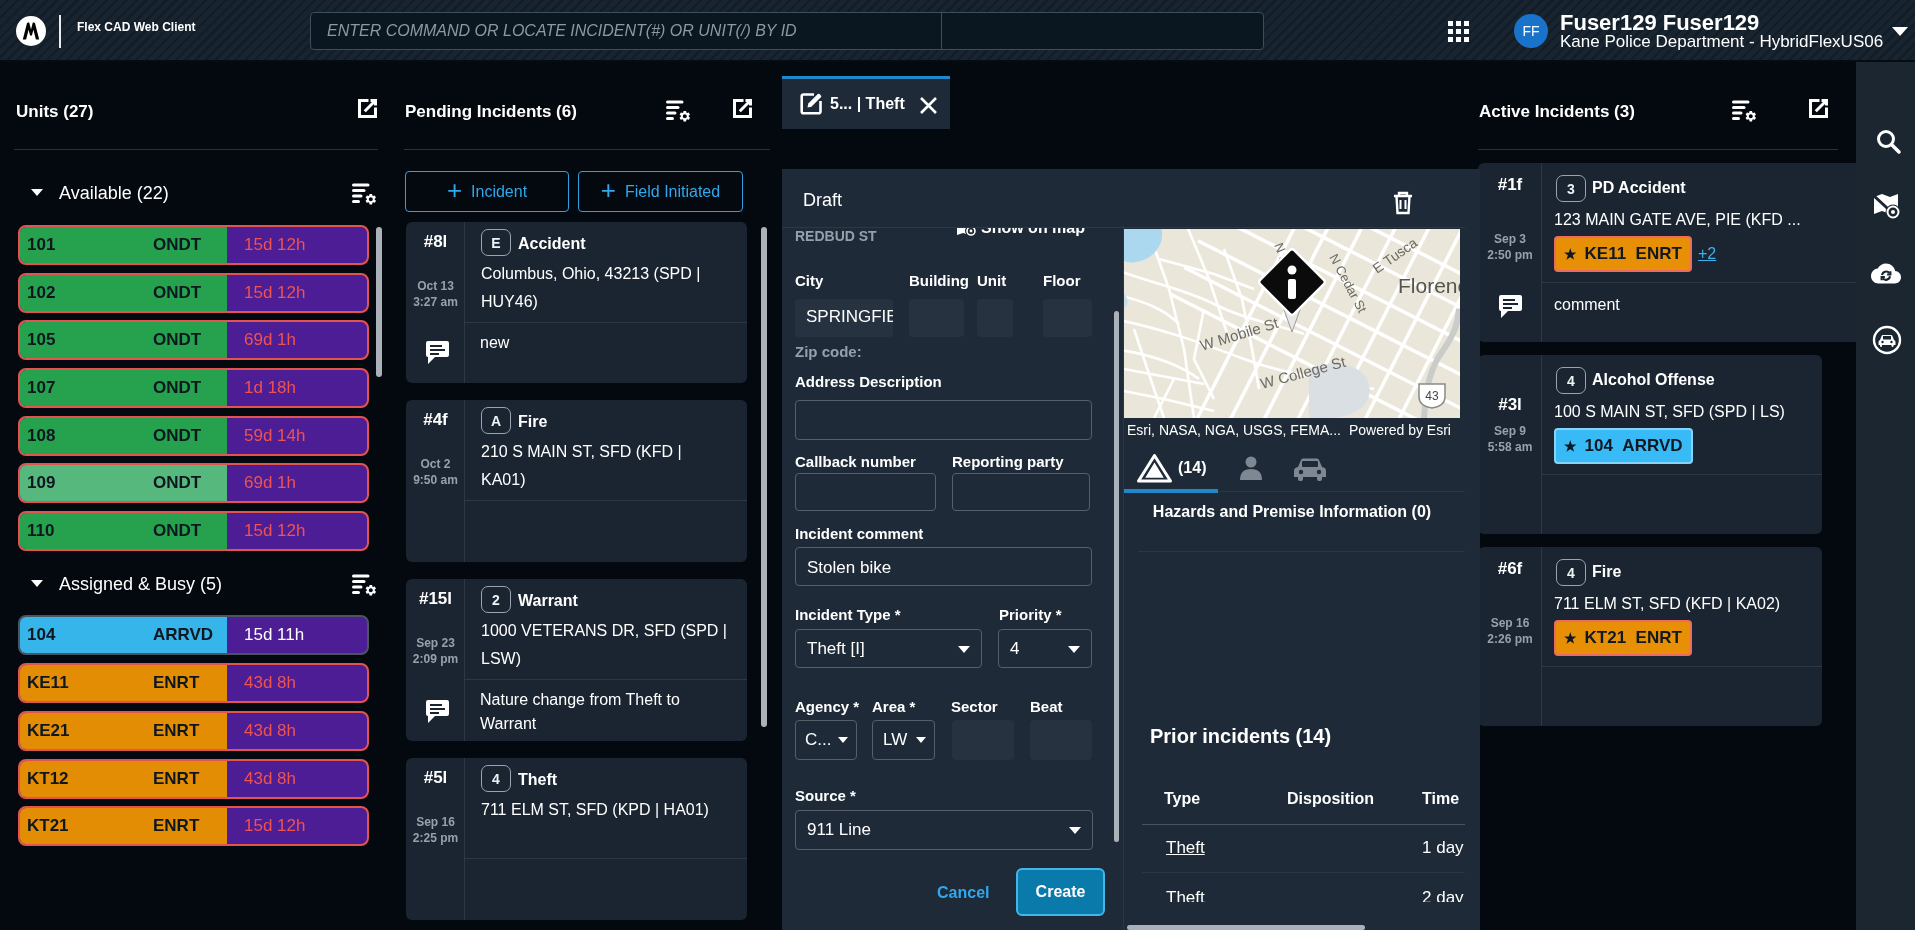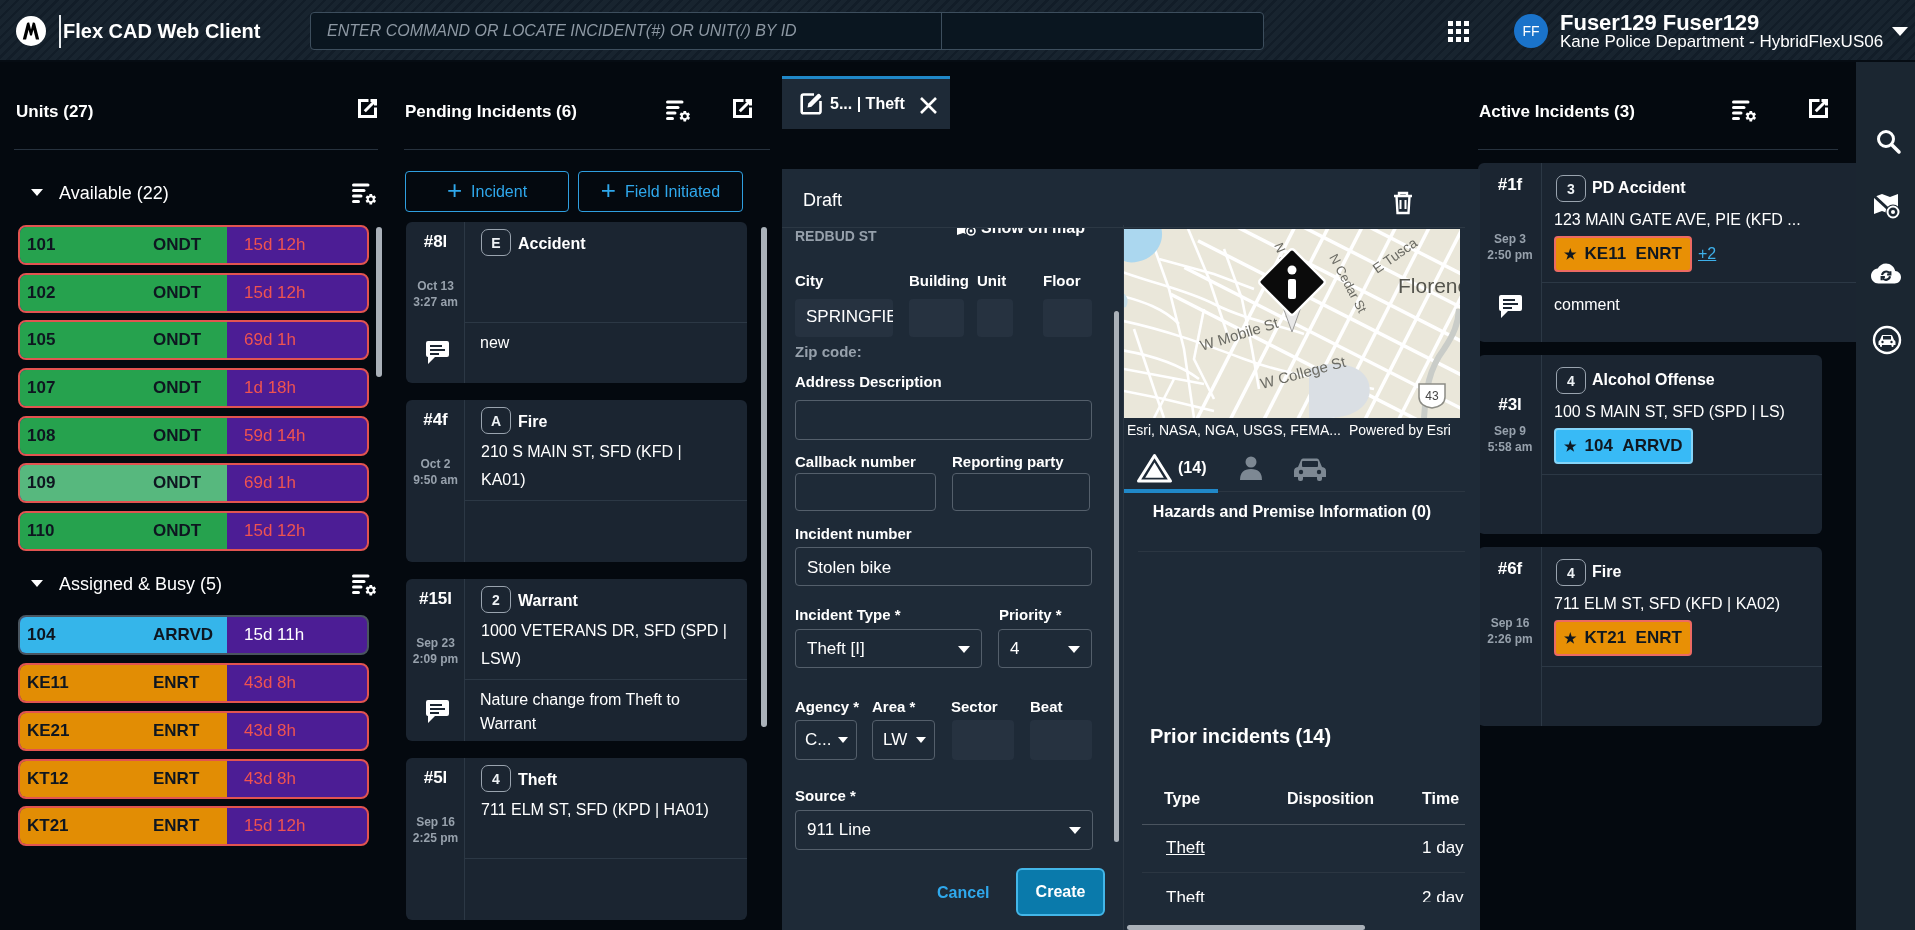--- a/index.html
+++ b/index.html
@@ -4,21 +4,21 @@
 <style>
 * { margin:0; padding:0; box-sizing:border-box; }
 html,body { width:1915px; height:930px; overflow:hidden; background:#04090f; font-family:"Liberation Sans",sans-serif; }
 .abs { position:absolute; }
 
 #topbar { position:absolute; left:0; top:0; width:1915px; height:62px;
   background:repeating-linear-gradient(135deg,#18242f 0 4.5px,#121d28 4.5px 7px);
   border-bottom:2px solid #060c13; }
 #mlogo { position:absolute; left:16px; top:16px; width:30px; height:30px; border-radius:50%; background:#fff; }
 #tbdiv { position:absolute; left:59px; top:15px; width:2px; height:33px; background:#e8ecef; }
-#tbtitle { position:absolute; left:63px; top:20px; font-size:20px; font-weight:bold; color:#fff; }
+#tbtitle { position:absolute; left:77px; top:20px; font-size:12px; font-weight:bold; color:#fff; }
 #searchwrap { position:absolute; left:310px; top:12px; width:954px; height:38px; background:#0a1620; border:1px solid #3d4e5d; border-radius:4px; display:flex; }
 #searchwrap .cell1 { width:631px; border-right:1px solid #3d4e5d; display:flex; align-items:center; padding-left:16px; }
 #searchwrap .cell1 span { color:#8d98a3; font-style:italic; font-size:16px; letter-spacing:0; }
 #gridicon { position:absolute; left:1448px; top:21px; width:21px; height:21px;
   background:
    linear-gradient(#fff,#fff) 0 0/5px 5px,    linear-gradient(#fff,#fff) 8px 0/5px 5px,    linear-gradient(#fff,#fff) 16px 0/5px 5px,
    linear-gradient(#fff,#fff) 0 8px/5px 5px,  linear-gradient(#fff,#fff) 8px 8px/5px 5px,  linear-gradient(#fff,#fff) 16px 8px/5px 5px,
    linear-gradient(#fff,#fff) 0 16px/5px 5px, linear-gradient(#fff,#fff) 8px 16px/5px 5px, linear-gradient(#fff,#fff) 16px 16px/5px 5px;
   background-repeat:no-repeat; }
 #avatar { position:absolute; left:1514px; top:14px; width:34px; height:34px; border-radius:50%; background:#1a73ca; color:#fff; font-size:14px; display:flex; align-items:center; justify-content:center; }
@@ -205,20 +205,21 @@
    <div class="cid">#8l</div>
    <div class="cdate" style="top:56px;">Oct 13<br>3:27 am</div>
    <svg class="abs" style="left:19px;top:118px;" width="25" height="25" viewBox="0 0 25 25">
         <path d="M3 1h19a2 2 0 0 1 2 2v12a2 2 0 0 1-2 2H10l-7 7v-7H3a2 2 0 0 1-2-2V3a2 2 0 0 1 2-2z" fill="#fff"></path>
         <rect x="5" y="5" width="12" height="2" fill="#1b2531"></rect>
         <rect x="5" y="9" width="15" height="2" fill="#1b2531"></rect>
         <rect x="5" y="13" width="9" height="2" fill="#1b2531"></rect>
       </svg>
    <div class="badge" style="left:75px;top:7px;">E</div>
    <div class="ctitle" style="left:112px;top:13px;">Accident</div>
+   <div class="caddr" style="left:75px;top:38px;white-space:nowrap;">Columbus, Ohio, 43213 (SPD |<br>HUY46)</div>
    <div class="hsep" style="top:100px;"></div>
    <div class="ccomm" style="left:74px;top:109px;">new</div>
  </div>
  <div class="card" style="left:17px;top:338px;width:341px;height:162px;">
    <div class="lcol"></div>
    <div class="cid">#4f</div>
    <div class="cdate" style="top:56px;">Oct 2<br>9:50 am</div>
    <div class="badge" style="left:75px;top:7px;">A</div>
    <div class="ctitle" style="left:112px;top:13px;">Fire</div>
    <div class="caddr" style="left:75px;top:38px;white-space:nowrap;">210 S MAIN ST, SFD (KFD |<br>KA01)</div>
@@ -376,21 +377,21 @@
   <div class="finput" style="left:195px;top:130px;width:36px;height:38px;"></div>
   <div class="finput" style="left:261px;top:130px;width:49px;height:38px;"></div>
 
   <span class="glabel" style="left:13px;top:174px;font-size:15px;">Zip code:</span>
   <span class="flabel" style="left:13px;top:204px;">Address Description</span>
   <div class="binput" style="left:13px;top:231px;width:297px;height:40px;"></div>
   <span class="flabel" style="left:13px;top:284px;">Callback number</span>
   <span class="flabel" style="left:170px;top:284px;">Reporting party</span>
   <div class="binput" style="left:13px;top:304px;width:141px;height:38px;"></div>
   <div class="binput" style="left:170px;top:304px;width:138px;height:38px;"></div>
-  <span class="flabel" style="left:13px;top:356px;">Incident number</span>
+  <span class="flabel" style="left:13px;top:356px;">Incident comment</span>
   <div class="binput" style="left:13px;top:378px;width:297px;height:39px;"></div>
   <span class="ftext" style="left:25px;top:389px;">Stolen bike</span>
   <span class="flabel" style="left:13px;top:437px;">Incident Type *</span>
   <span class="flabel" style="left:217px;top:437px;">Priority *</span>
   <div class="fsel" style="left:13px;top:460px;width:187px;height:39px;">
         <span>Theft [I]</span>
         <i></i>
       </div>
   <div class="fsel" style="left:216px;top:460px;width:94px;height:39px;">
         <span>4</span>

